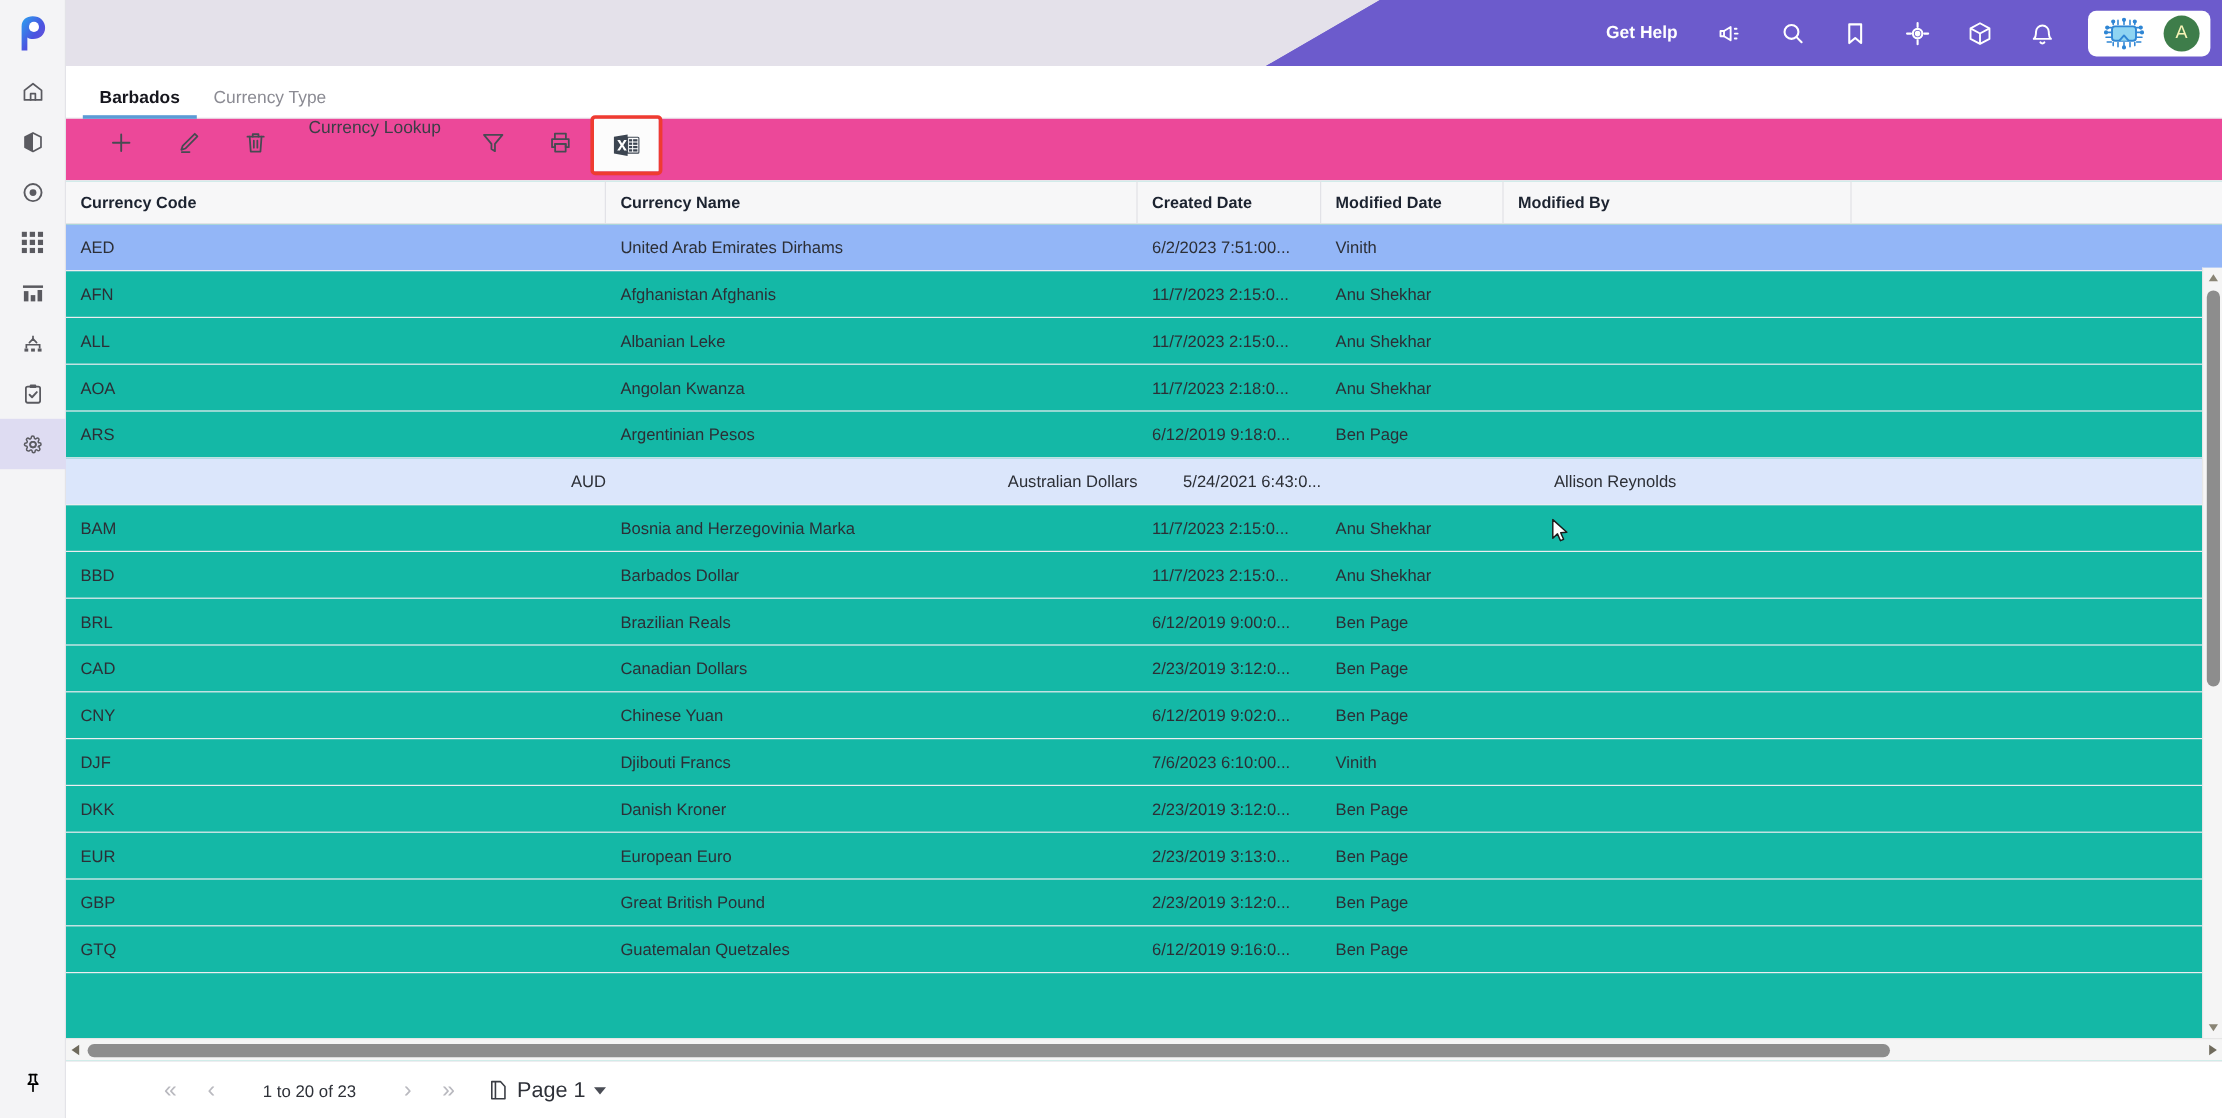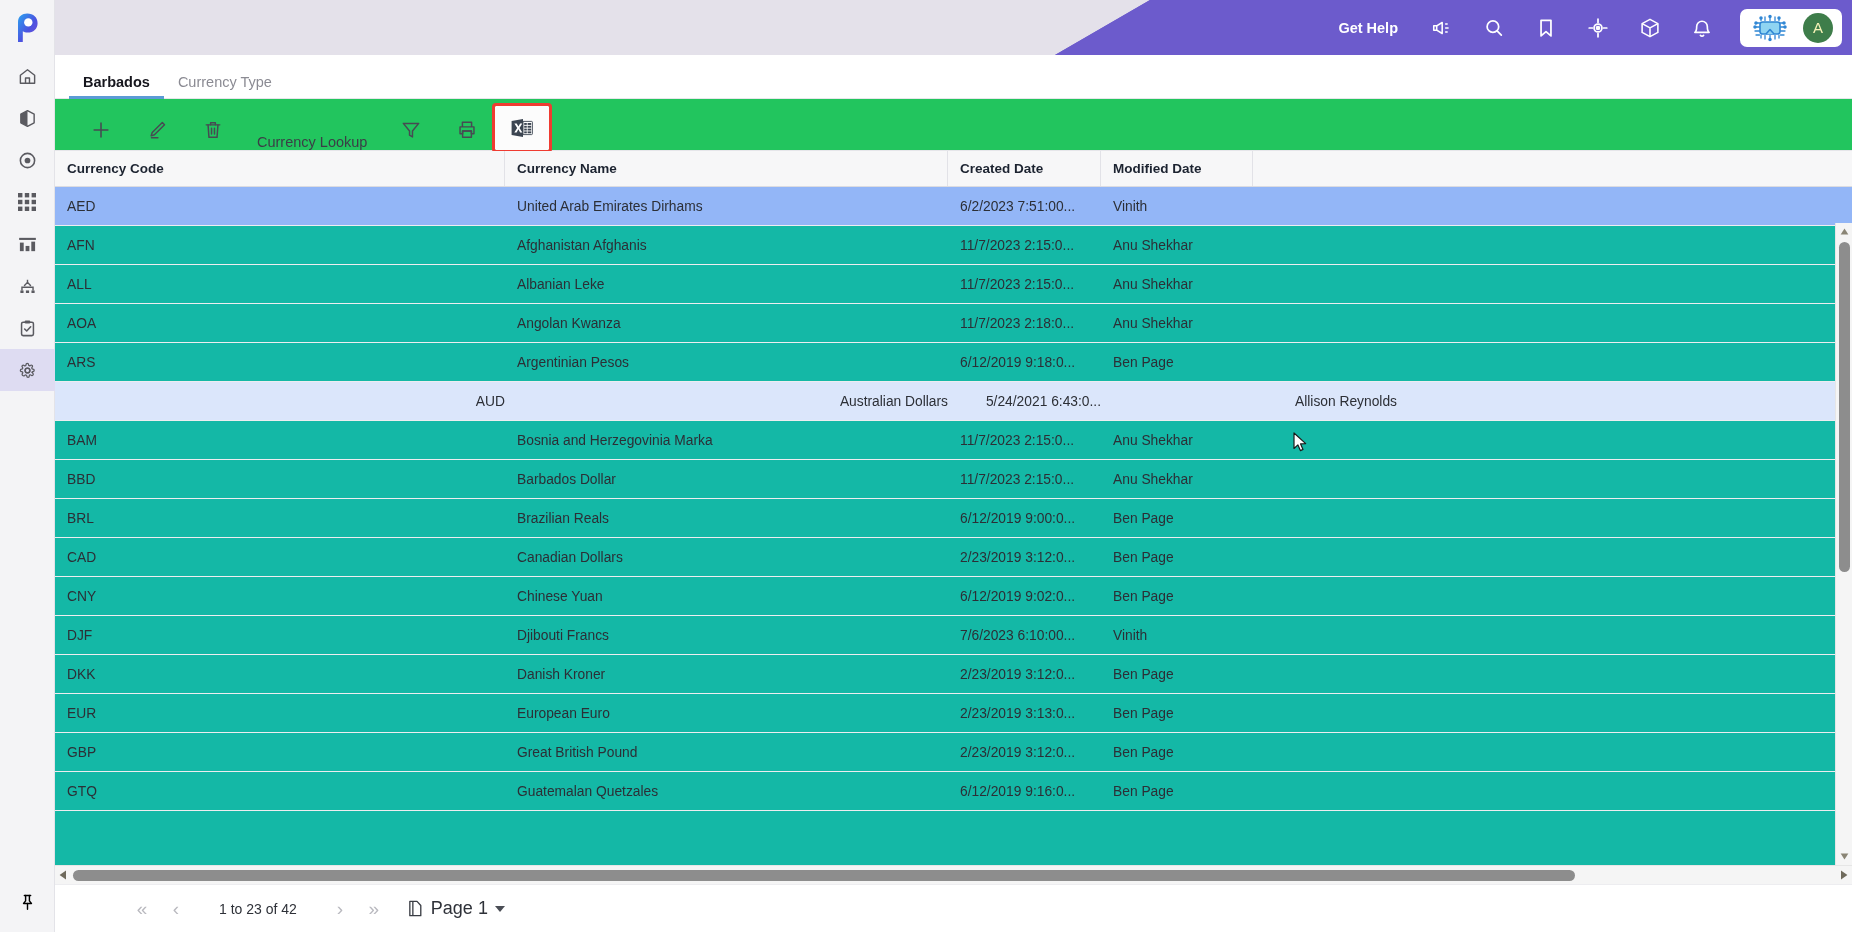--- a/index.html
+++ b/index.html
@@ -137,23 +137,23 @@
   .tab.active::after {
     content: "";
     position: absolute;
     left: 0; right: 0; bottom: -1px;
     height: 3px; background: #5b9bd5;
   }
 
   
   .toolbar {
     height: 52px;
-    background: #22c55e;
+    background: #ec4899;
     border-bottom: 1px solid #e6e6ea;
-    display: flex; align-items: flex-end;
+    display: flex; align-items: flex-start;
     padding-left: 18px;
     gap: 0px;
     flex: 0 0 52px;
   }
   .tb-btn {
     width: 56px; height: 40px;
     display: flex; align-items: center; justify-content: center;
     cursor: pointer;
     color: #474a52;
   }
@@ -535,20 +535,21 @@
       </div>
     </div>
 
     <div class="gridwrap">
 
       <div class="gheader">
         <div class="gh-cell c0">Currency Code</div>
         <div class="gh-cell c1">Currency Name</div>
         <div class="gh-cell c2">Created Date</div>
         <div class="gh-cell c4">Modified Date</div>
+        <div class="gh-cell c5">Modified By</div>
       </div>
 
       <div class="gbody">
         <div id="rows">
             <div class="grow sel">
               <div class="gc c0">AED</div>
               <div class="gc c1">United Arab Emirates Dirhams</div>
               <div class="gc c2">6/2/2023 7:51:00...</div>
               <div class="gc c3">Vinith</div>
               <div class="gc c4"></div>
@@ -704,21 +705,21 @@
           <svg width="8" height="10" viewBox="0 0 8 10">
               <path d="M7.4 5 L1 0.6 V9.4 Z" fill="#6f6a5c"></path>
             </svg>
         </div>
       </div>
     </div>
 
     <div class="pager">
       <div class="pg-btn">«</div>
       <div class="pg-btn">‹</div>
-      <div class="pg-count">1 to 23 of 42</div>
+      <div class="pg-count">1 to 20 of 23</div>
       <div class="pg-btn">›</div>
       <div class="pg-btn">»</div>
       <div class="pg-page">
         <svg width="17" height="19" viewBox="0 0 18 20" fill="none" stroke="#3a3d44" stroke-width="1.4" stroke-linejoin="round">
           <path d="M3 2.4 h7.6 l4 4.4 V17.6 H3 Z"></path>
           <path d="M6.2 2.4 V17.6"></path>
         </svg>
         <span class="pg-page-label">Page 1</span>
         <span class="caret"></span>
       </div>

